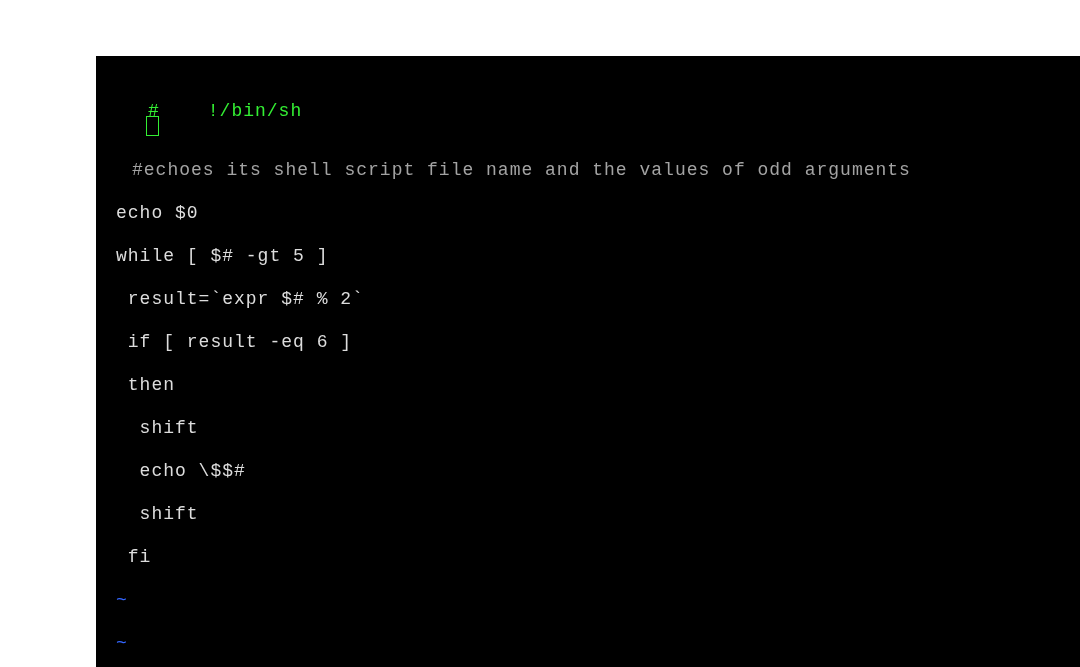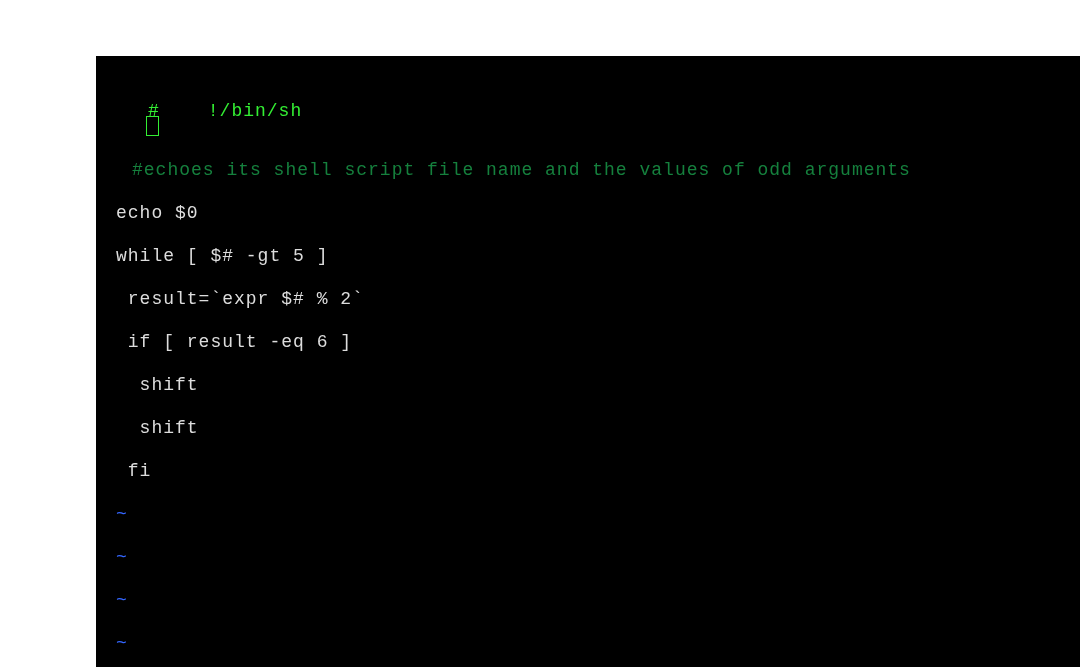--- a/index.html
+++ b/index.html
@@ -25,21 +25,21 @@
       letter-spacing: 1px;
     }
     .line {
       white-space: pre;
       color: #dddddd;
     }
     .shebang {
       color: #33ee33;
     }
     .comment {
-      color: #15803d;
+      color: #a3a3a3;
     }
     .tilde {
       color: #3366ff;
     }
     .cursor-wrap {
       position: relative;
       display: inline-block;
     }
     .cursor-char {
       color: #33ee33;
@@ -59,21 +59,23 @@
 <body>
 
 <div class="terminal">
   <div class="line"><span class="cursor-wrap"><span class="cursor-char">#</span><span class="cursor-box"></span></span><span class="shebang">!/bin/sh</span></div>
   <div class="line"><span class="comment">#echoes its shell script file name and the values of odd arguments</span></div>
   <div class="line"></div>
   <div class="line">echo $0</div>
   <div class="line">while [ $# -gt 5 ]</div>
   <div class="line"> result=`expr $# % 2`</div>
   <div class="line"> if [ result -eq 6 ]</div>
+  <div class="line"> then</div>
   <div class="line">  shift</div>
+  <div class="line">  echo \$$#</div>
   <div class="line">  shift</div>
   <div class="line"> fi</div>
   <div class="line tilde">~</div>
   <div class="line tilde">~</div>
   <div class="line tilde">~</div>
   <div class="line tilde">~</div>
   <div class="line tilde">~</div>
   <div class="line tilde">~</div>
   <div class="line tilde">~</div>
   <div class="line tilde">~</div>

